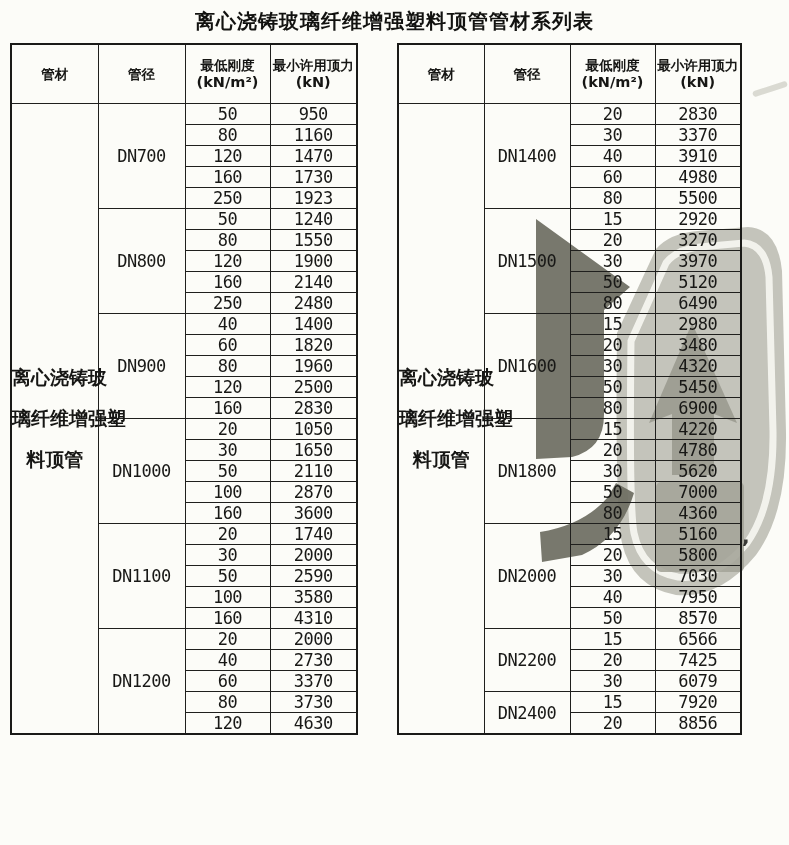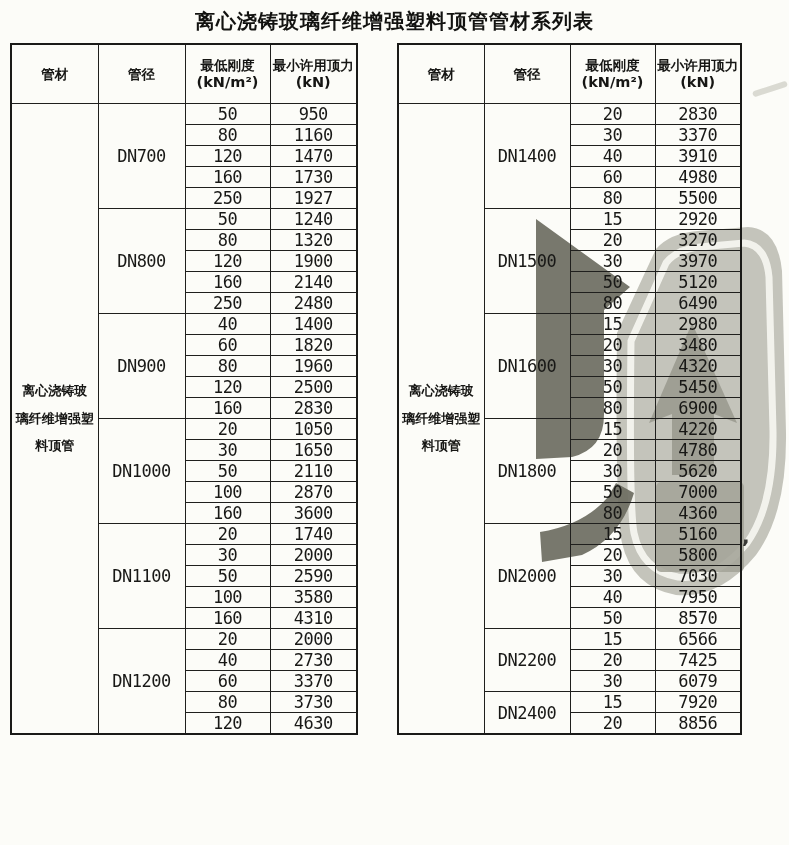--- a/index.html
+++ b/index.html
@@ -33,21 +33,21 @@
   table.spec { border:2.4px solid #1a1a18; }
   thead th { height:58px; font-size:13.5px; font-weight:bold; line-height:1.25; }
   .hdr-unit { font-size:14.5px; font-family:"DejaVu Sans", sans-serif; font-weight:bold;text-align:center; }
   tbody td.num, tbody td.dia {
     font-family:"DejaVu Sans Mono","DejaVu Sans", monospace;
     font-size:17px; font-weight:500;
     letter-spacing:-0.5px;
     color:#181816;
   }
   td.mat {
-    font-size:13px; font-weight:bold; line-height:2.15;
+    font-size:19px; font-weight:bold; line-height:2.15;
     white-space:nowrap;
   }
   td.mat div { white-space:nowrap; }
   
   .watermark { position:absolute; left:520px; top:183px; width:270px; height:434px; z-index:0; }
   .tables { position:absolute; inset:0; z-index:1; }
   .streak {
     position:absolute; left:752px; top:86px; width:36px; height:6px;
     background:#c7c7bd; opacity:.65; border-radius:3px;
     transform:rotate(-18deg); z-index:0;
@@ -124,30 +124,30 @@
           <tr>
             <td class="num">120</td>
             <td class="num">1470</td>
           </tr>
           <tr>
             <td class="num">160</td>
             <td class="num">1730</td>
           </tr>
           <tr>
             <td class="num">250</td>
-            <td class="num">1927</td>
+            <td class="num">1923</td>
           </tr>
           <tr>
             <td class="dia" rowspan="5">DN800</td>
             <td class="num">50</td>
             <td class="num">1240</td>
           </tr>
           <tr>
             <td class="num">80</td>
-            <td class="num">1320</td>
+            <td class="num">1550</td>
           </tr>
           <tr>
             <td class="num">120</td>
             <td class="num">1900</td>
           </tr>
           <tr>
             <td class="num">160</td>
             <td class="num">2140</td>
           </tr>
           <tr>

